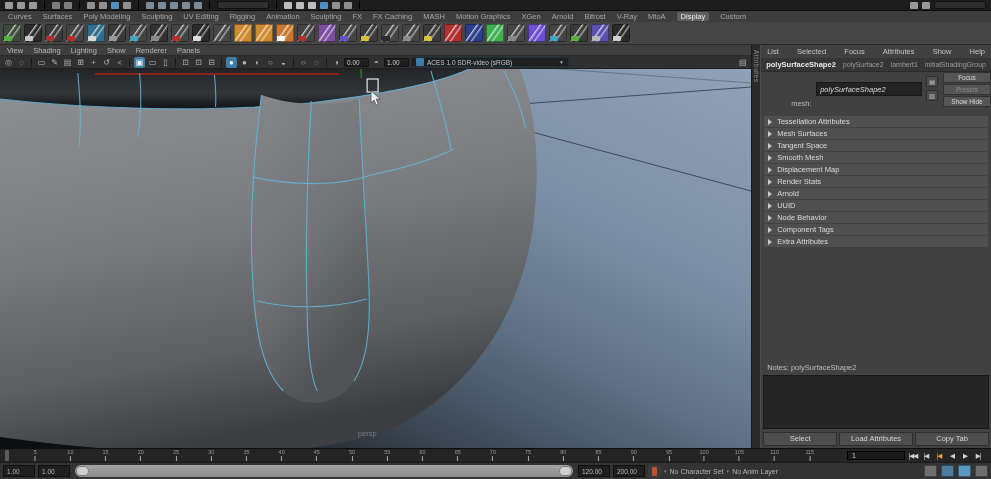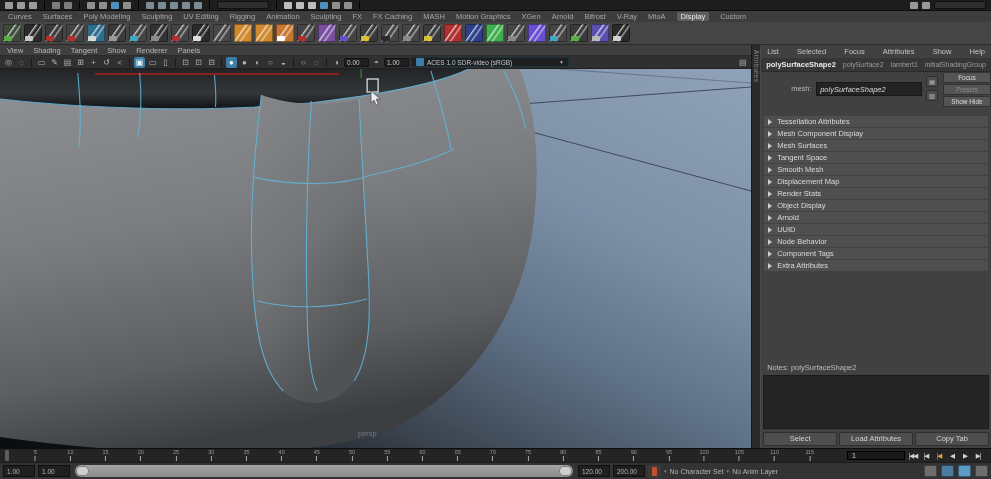--- a/index.html
+++ b/index.html
@@ -67,21 +67,21 @@
   
   #ae { flex: 1; background: #414141; display: flex; flex-direction: column; }
   #ae-menu { height: 13px; display: flex; justify-content: space-between; align-items: center;
              padding: 0 6px; font-size: 7.5px; color: #c4c4c4; }
   #ae-tabs { height: 14px; background: #363636; border-bottom: 1px solid #2a2a2a;
              display: flex; gap: 7px; align-items: center; padding: 0 5px; white-space: nowrap; overflow: hidden; }
   .ae-tab { font-size: 7px; color: #9b9b9b; }
   .ae-tab.active { color: #eaeaea; font-weight: bold; font-size: 7.5px; }
 
   #ae-name-block { position: relative; height: 36px; padding: 5px 0 0 0; }
-  #ae-name-label { position: absolute; left: 30px; top: 12px; font-size: 7.5px; color: #b8b8b8; }
+  #ae-name-label { position: absolute; left: 30px; top: 27px; font-size: 7.5px; color: #b8b8b8; }
   #node-name { position: absolute; left: 55px; top: 10px; width: 106px; height: 14px;
                background: #232323; border: 1px solid #181818; color: #d8d8d8; font-size: 7.5px;
                font-style: italic; padding: 0 3px; }
   #ae-mini { position: absolute; left: 165px; top: 4px; display: flex; flex-direction: column; gap: 3px; }
   .mini-btn { width: 12px; height: 11px; background: #4e4e4e; border: 1px solid #2d2d2d;
               border-radius: 1px; color: #cfcfcf; font-size: 6px; line-height: 10px; text-align: center; }
   #ae-side { position: absolute; right: 0; top: 0; width: 48px; display: flex;
              flex-direction: column; gap: 1px; }
   .side-btn { height: 11px; background: #555; border: 1px solid #333; border-radius: 1px;
               color: #dcdcdc; font-size: 6.5px; line-height: 9px; text-align: center; }
@@ -275,21 +275,21 @@
         <span class="sh-badge" style="background: rgb(208, 208, 208);"></span>
       </span>
     </div>
 
   <div id="main">
 
     <div id="viewport-col">
       <div id="panel-menu">
           <span>View</span>
           <span>Shading</span>
-          <span>Tangent</span>
+          <span>Lighting</span>
           <span>Show</span>
           <span>Renderer</span>
           <span>Panels</span>
         </div>
       <div id="vp-toolbar">
           <span class="vt-i">◎</span>
           <span class="vt-i">◌</span>
           <span class="vt-sep"></span>
           <span class="vt-i">▭</span>
           <span class="vt-i">✎</span>
@@ -420,45 +420,37 @@
           </div>
       </div>
 
       <div id="ae-sections">
           <div class="sec-row">
             <span class="sec-arrow"></span>
             <span class="sec-label">Tessellation Attributes</span>
           </div>
           <div class="sec-row">
             <span class="sec-arrow"></span>
-            <span class="sec-label">Mesh Component Display</span>
-          </div>
-          <div class="sec-row">
-            <span class="sec-arrow"></span>
             <span class="sec-label">Mesh Surfaces</span>
           </div>
           <div class="sec-row">
             <span class="sec-arrow"></span>
             <span class="sec-label">Tangent Space</span>
           </div>
           <div class="sec-row">
             <span class="sec-arrow"></span>
             <span class="sec-label">Smooth Mesh</span>
           </div>
           <div class="sec-row">
             <span class="sec-arrow"></span>
             <span class="sec-label">Displacement Map</span>
           </div>
           <div class="sec-row">
             <span class="sec-arrow"></span>
             <span class="sec-label">Render Stats</span>
-          </div>
-          <div class="sec-row">
-            <span class="sec-arrow"></span>
-            <span class="sec-label">Object Display</span>
           </div>
           <div class="sec-row">
             <span class="sec-arrow"></span>
             <span class="sec-label">Arnold</span>
           </div>
           <div class="sec-row">
             <span class="sec-arrow"></span>
             <span class="sec-label">UUID</span>
           </div>
           <div class="sec-row">

